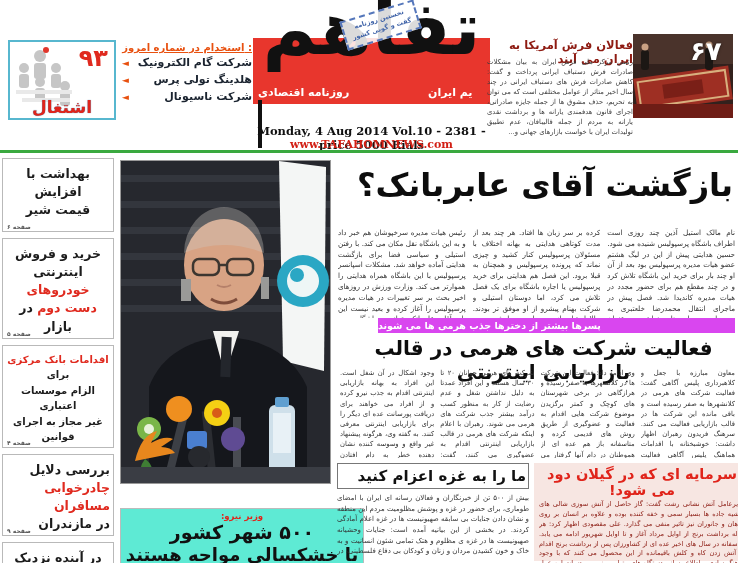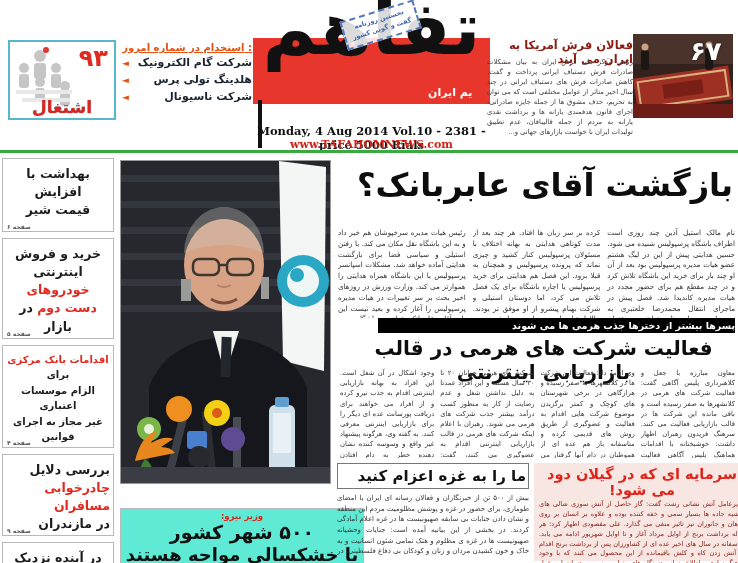--- a/index.html
+++ b/index.html
@@ -4,21 +4,21 @@
 <style>
   html,body{margin:0;padding:0;}
   body{width:738px;height:563px;background:#f2f2ee;font-family:"DejaVu Sans",sans-serif;}
   #page{position:relative;width:738px;height:563px;background:#ffffff;overflow:hidden;}
   .abs{position:absolute;}
   .rtl{direction:rtl;}
   .just{text-align:justify;}
   .red{color:#e02a1f;}
   
   #logo-band{left:253px;top:38px;width:237px;height:66px;background:#e8362d;}
-  #band-left{left:258px;top:86px;color:#fff;font-weight:bold;font-size:11px;margin-top:16px;}
+  #band-left{left:258px;top:86px;color:#fff;font-weight:bold;font-size:11px;}
   #band-right{left:428px;top:86px;color:#fff;font-weight:bold;font-size:11px;}
   #logo-word{left:253px;top:-16px;width:237px;text-align:center;font-size:74px;font-weight:bold;color:#111;line-height:1.2;}
   #logo-tail{left:258px;top:100px;width:4px;height:48px;background:#111;}
   #stamp{left:342px;top:10px;transform:rotate(-17deg);border:2px dashed #5577bb;color:#3f63a8;font-size:6.5px;font-weight:bold;padding:3px 6px;text-align:center;background:rgba(255,255,255,.85);line-height:1.5;}
   #date-fa{left:253px;top:114px;width:237px;text-align:center;font-size:7.3px;font-weight:bold;color:#222;}
   #date-en{left:253px;top:124px;width:237px;text-align:center;font-size:11.5px;font-weight:bold;color:#111;font-family:"DejaVu Serif",serif;}
   #site{left:253px;top:138px;width:237px;text-align:center;font-size:11px;font-weight:bold;color:#d21f14;font-family:"DejaVu Serif",serif;}
   
   #jobs-badge{left:8px;top:40px;width:104px;height:76px;border:2px solid #57b7cf;background:#fff;}
   #jobs-num{right:6px;top:2px;color:#e02a1f;font-size:24px;font-weight:bold;}
@@ -51,21 +51,21 @@
   #drought{left:120px;top:508px;width:244px;height:72px;border:1px solid #bbb;box-sizing:border-box;text-align:center;position:absolute;direction:rtl;background:#5eead4;}
   #drought .kick{color:#e0241b;font-size:8.5px;font-weight:bold;margin-top:2px;}
   #drought .l1{font-size:19px;font-weight:bold;color:#111;line-height:1.2;}
   #drought .l2{font-size:18px;font-weight:bold;color:#111;line-height:1.2;}
   #drought .pg{bottom:1px;}
   
   #atm-headline{left:355px;top:166px;width:380px;text-align:center;font-size:32px;font-weight:bold;color:#0d0d0d;direction:rtl;}
   #atm-cols{left:338px;top:228px;width:397px;height:90px;display:flex;direction:rtl;gap:7px;}
   .col{flex:1;font-size:7.2px;line-height:1.5;color:#333;direction:rtl;text-align:justify;overflow:hidden;}
   
-  #pyr-kicker{left:378px;top:318px;width:357px;height:15px;background:#000000;color:#fff;font-size:9.5px;font-weight:bold;text-align:right;line-height:15px;direction:rtl;}
+  #pyr-kicker{left:378px;top:318px;width:357px;height:15px;background:#d946ef;color:#fff;font-size:9.5px;font-weight:bold;text-align:left;line-height:15px;direction:rtl;}
   #pyr-headline{left:352px;top:336px;width:383px;text-align:center;font-size:20px;font-weight:bold;color:#0d0d0d;direction:rtl;}
   #pyr-cols{left:340px;top:368px;width:395px;height:90px;display:flex;direction:rtl;gap:6px;}
   .pcol{flex:1;font-size:6.8px;line-height:1.5;color:#333;direction:rtl;text-align:justify;overflow:hidden;}
   
   #gaza{left:337px;top:463px;width:192px;height:98px;}
   #gaza-head{border:1.5px solid #777;display:block;font-size:15px;font-weight:bold;color:#111;padding:3px 2px;direction:rtl;background:#fff;}
   #gaza-body{margin-top:4px;font-size:7px;line-height:1.52;color:#333;direction:rtl;text-align:justify;height:62px;overflow:hidden;}
   
   #gilan{left:534px;top:463px;width:216px;height:98px;background:#f7e6e2;padding:3px 5px;box-sizing:border-box;}
   #gilan-head{color:#e0241b;font-size:14.5px;font-weight:bold;text-align:center;direction:rtl;}

